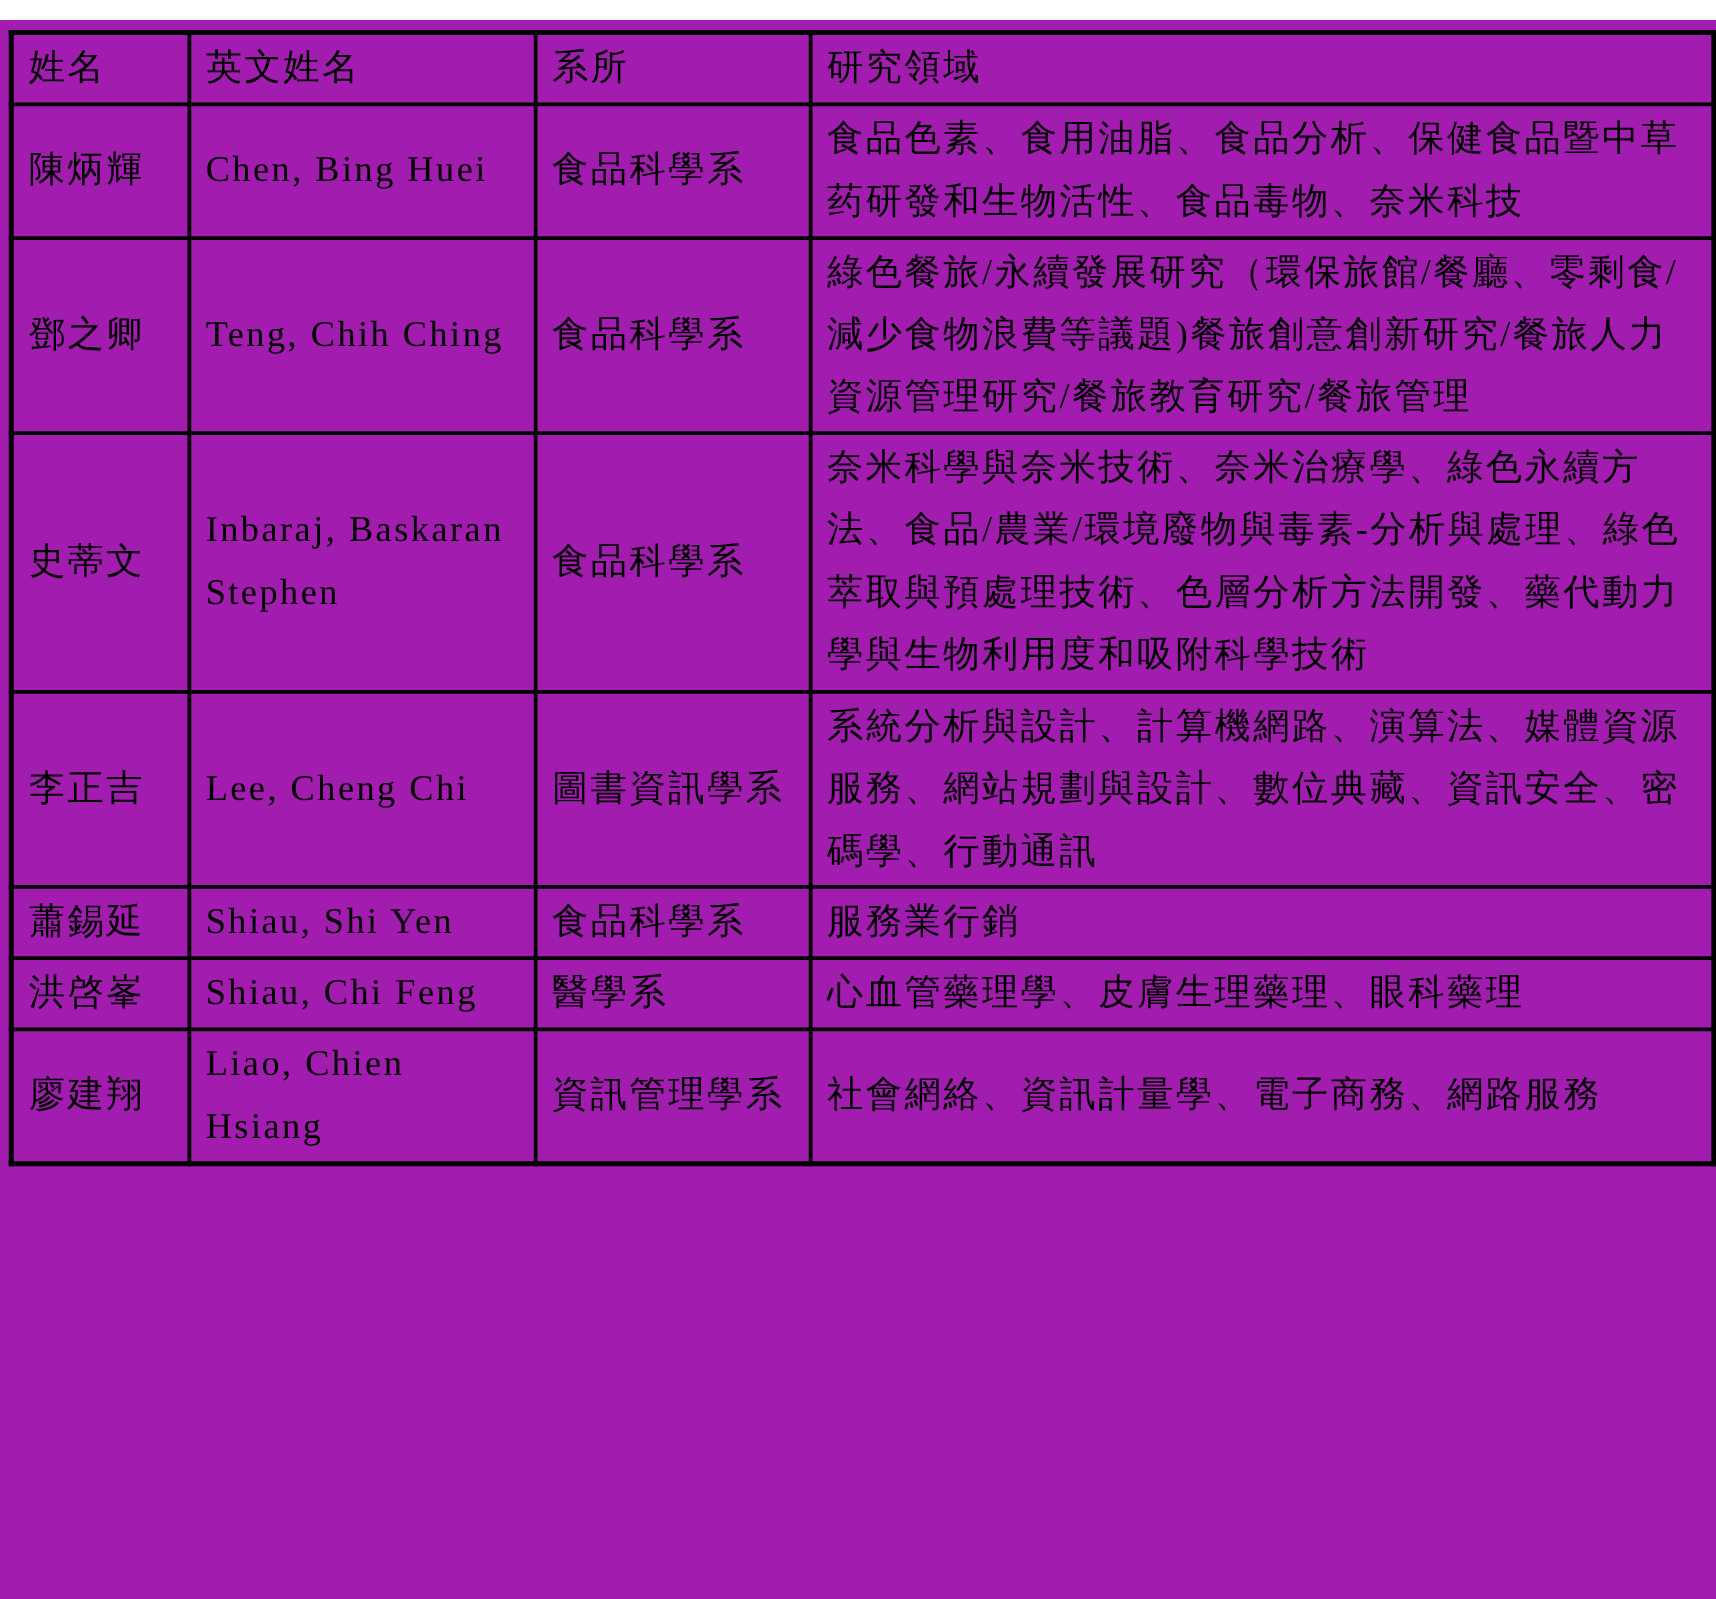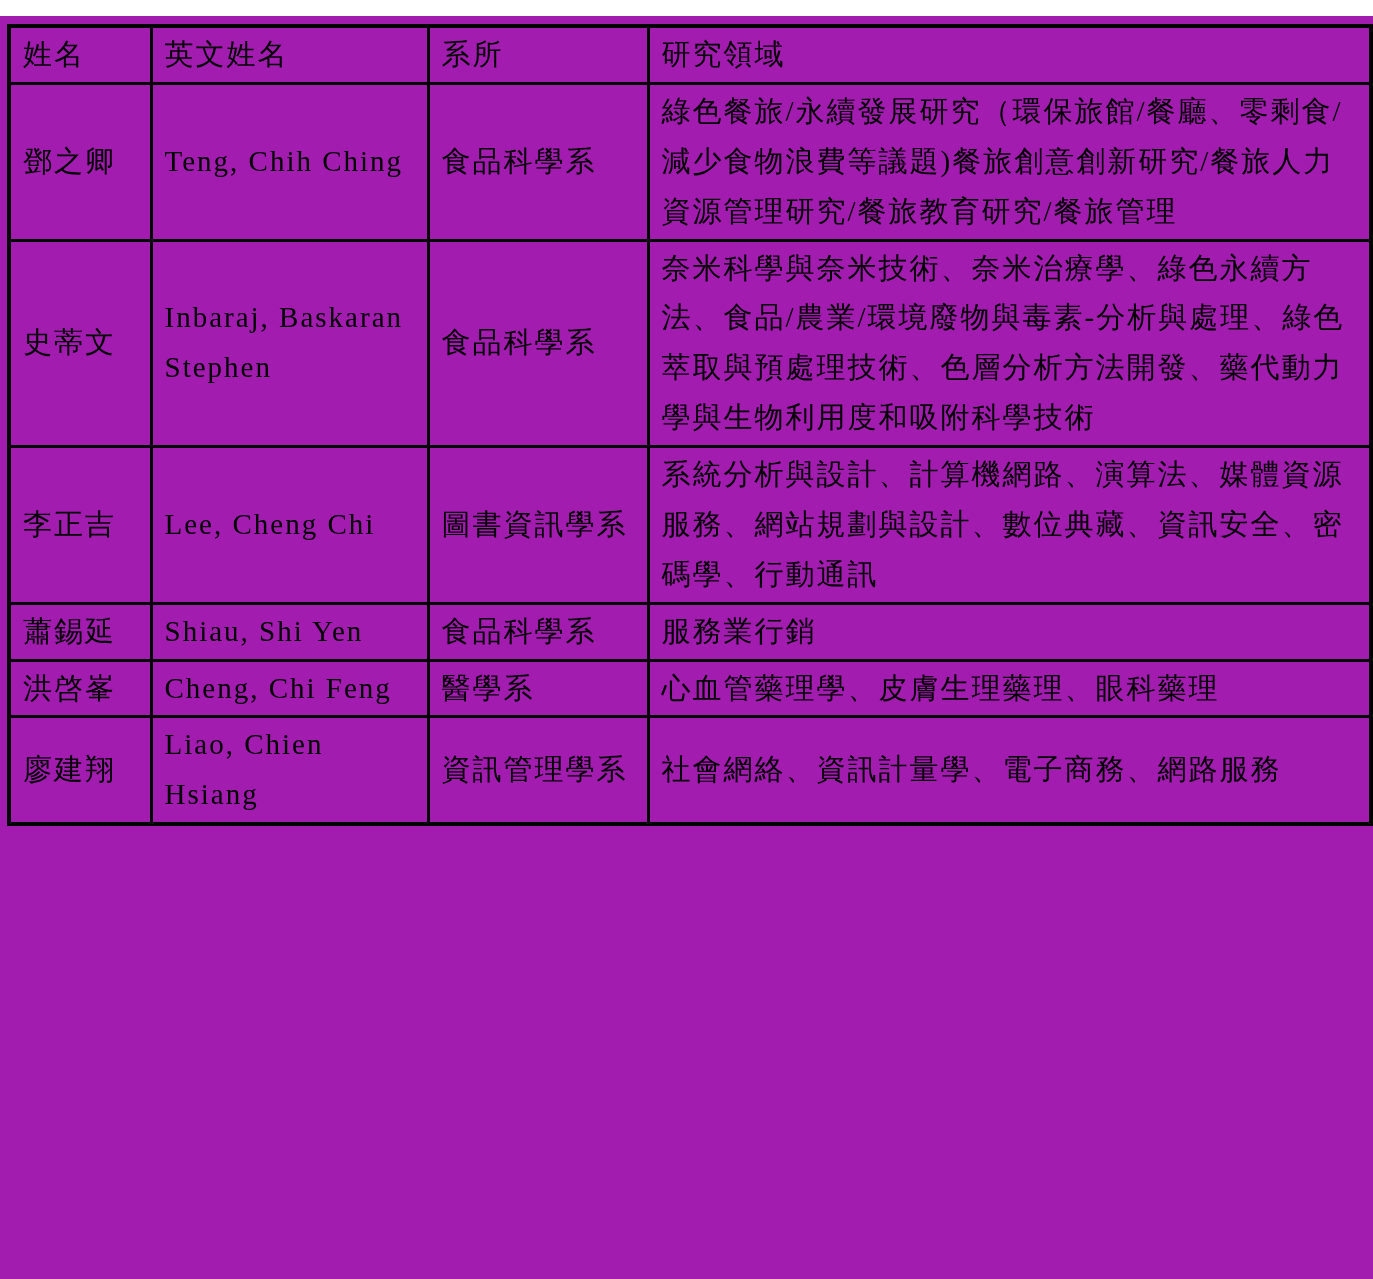--- a/index.html
+++ b/index.html
@@ -65,20 +65,26 @@
     </colgroup>
     <thead>
       <tr>
         <th>姓名</th>
         <th>英文姓名</th>
         <th>系所</th>
         <th>研究領域</th>
       </tr>
     </thead>
     <tbody>
+      <tr style="height:100px">
+        <td class="cell-name">陳炳輝</td>
+        <td class="cell-english">Chen, Bing Huei</td>
+        <td class="cell-department">食品科學系</td>
+        <td class="cell-research">食品色素、食用油脂、食品分析、保健食品暨中草药研發和生物活性、食品毒物、奈米科技</td>
+      </tr>
       <tr style="height:147px">
         <td class="cell-name">鄧之卿</td>
         <td class="cell-english">Teng, Chih Ching</td>
         <td class="cell-department">食品科學系</td>
         <td class="cell-research">綠色餐旅/永續發展研究（環保旅館/餐廳、零剩食/減少食物浪費等議題)餐旅創意創新研究/餐旅人力資源管理研究/餐旅教育研究/餐旅管理</td>
       </tr>
       <tr style="height:200px">
         <td class="cell-name">史蒂文</td>
         <td class="cell-english">Inbaraj, Baskaran Stephen</td>
         <td class="cell-department">食品科學系</td>
@@ -91,21 +97,21 @@
         <td class="cell-research">系統分析與設計、計算機網路、演算法、媒體資源服務、網站規劃與設計、數位典藏、資訊安全、密碼學、行動通訊</td>
       </tr>
       <tr style="height:50px">
         <td class="cell-name">蕭錫延</td>
         <td class="cell-english">Shiau, Shi Yen</td>
         <td class="cell-department">食品科學系</td>
         <td class="cell-research">服務業行銷</td>
       </tr>
       <tr style="height:49px">
         <td class="cell-name">洪啓峯</td>
-        <td class="cell-english">Cheng, Chi Feng</td>
+        <td class="cell-english">Shiau, Chi Feng</td>
         <td class="cell-department">醫學系</td>
         <td class="cell-research">心血管藥理學、皮膚生理藥理、眼科藥理</td>
       </tr>
       <tr style="height:52px">
         <td class="cell-name">廖建翔</td>
         <td class="cell-english">Liao, Chien Hsiang</td>
         <td class="cell-department">資訊管理學系</td>
         <td class="cell-research">社會網絡、資訊計量學、電子商務、網路服務</td>
       </tr>
 

